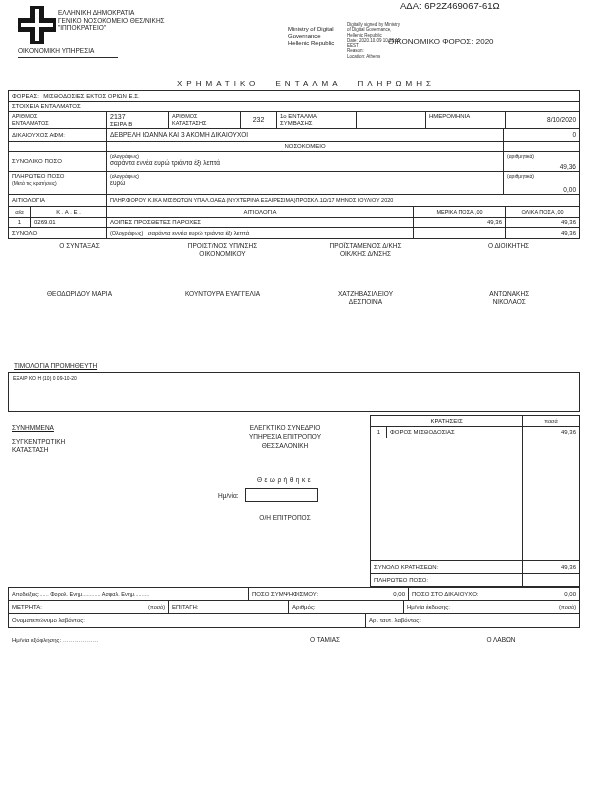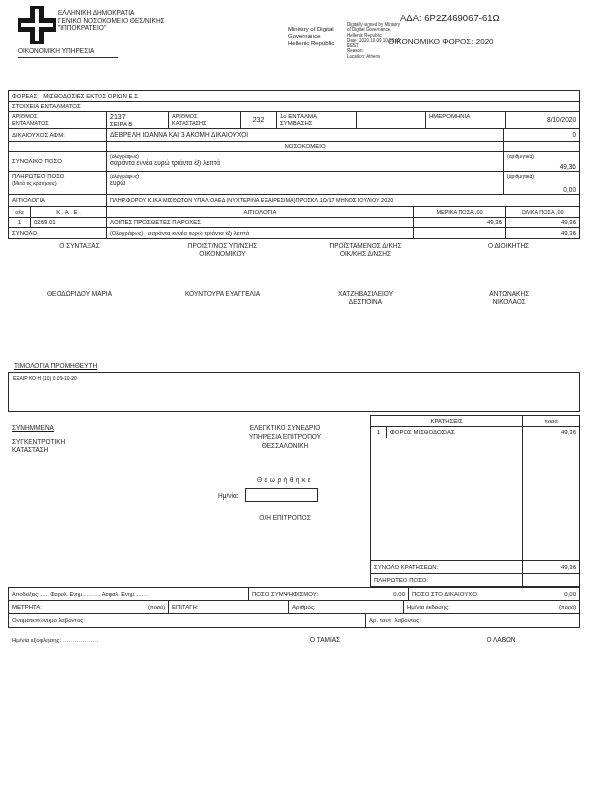--- a/index.html
+++ b/index.html
@@ -70,30 +70,31 @@
   <div class="abs f45" style="left:347px;top:22px;width:78px;color:#333">
     <div>Digitally signed by Ministry</div>
     <div>of Digital Governance,</div>
     <div>Hellenic Republic</div>
     <div>Date: 2020.10.09 10:28:15</div>
     <div>EEST</div>
     <div>Reason:</div>
     <div>Location: Athens</div>
   </div>
 
-  <div class="abs f9" style="left:400px;top:12px">
+  <div class="abs f9" style="left:400px;top:0">
     <span>ΑΔΑ:</span>
     <span>6Ρ2Ζ469067-61Ω</span>
   </div>
 
   <div class="abs f8" style="left:388px;top:37px">
     <span>ΟΙΚΟΝΟΜΙΚΟ ΦΟΡΟΣ:</span>
     <span class="b">2020</span>
   </div>
 
+  <div class="abs f8" style="left:0;top:79px;width:612px;text-align:center;letter-spacing:4px;word-spacing:10px">ΧΡΗΜΑΤΙΚΟ ΕΝΤΑΛΜΑ ΠΛΗΡΩΜΗΣ</div>
 
   <div class="abs tbl" style="left:8px;top:90px;width:572px">
 
     <div class="tr" style="height:11px">
       <div class="td fx mid">
         <span class="f6">ΦΟΡΕΑΣ:</span>&nbsp;
         <span class="f6 b">ΜΙΣΘΟΔΟΣΙΕΣ ΕΚΤΟΣ ΟΡΙΩΝ Ε.Σ.</span>
       </div>
     </div>
 

